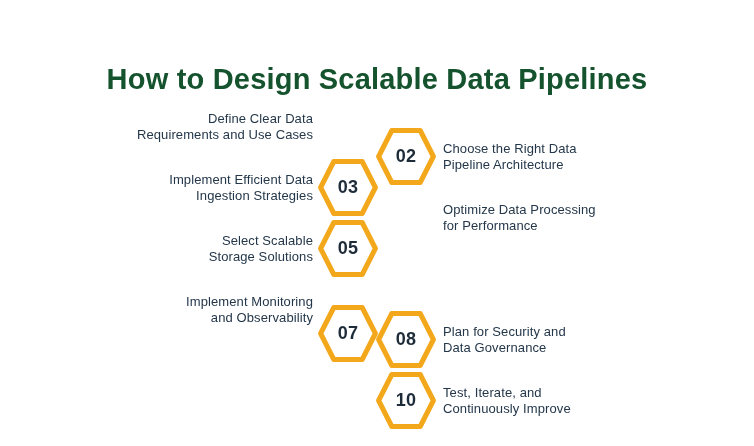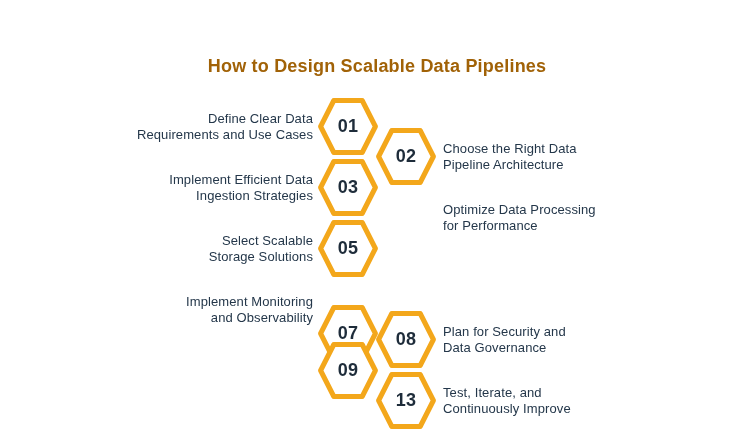--- a/index.html
+++ b/index.html
@@ -10,24 +10,24 @@
     background: #FFFFFF;
     overflow: hidden;
     font-family: "Liberation Sans", sans-serif;
   }
   .title {
     position: absolute;
     top: 44px;
     left: 0;
     width: 754px;
     text-align: center;
-    font-size: 18px;
+    font-size: 29px;
     font-weight: 700;
     letter-spacing: 0.2px;
-    color: #a16207;
+    color: #14532d;
   }
   .hex {
     position: absolute;
     width: 60px;
     height: 57px;
     display: flex;
     align-items: center;
     justify-content: center;
   }
   .hex svg { position: absolute; inset: 0; }
@@ -62,26 +62,20 @@
 </style>
 </head>
 <body>
 
 <div class="canvas">
 
   <h1 class="title">How to Design Scalable Data Pipelines</h1>
 
   <div class="label left l1">Define Clear Data
 Requirements and Use Cases</div>
-  <div class="hex h1">
-    <svg width="60" height="57" viewBox="0 0 60 57">
-      <polygon points="15.8,2.5 44.2,2.5 57.4,28.5 44.2,54.5 15.8,54.5 2.6,28.5" fill="#FFFFFF" stroke="#F3A71B" stroke-width="5" stroke-linejoin="round"></polygon>
-    </svg>
-    <span class="hex-num">01</span>
-  </div>
 
   <div class="label right l2">Choose the Right Data
 Pipeline Architecture</div>
   <div class="hex h2">
     <svg width="60" height="57" viewBox="0 0 60 57">
       <polygon points="15.8,2.5 44.2,2.5 57.4,28.5 44.2,54.5 15.8,54.5 2.6,28.5" fill="#FFFFFF" stroke="#F3A71B" stroke-width="5" stroke-linejoin="round"></polygon>
     </svg>
     <span class="hex-num">02</span>
   </div>
 
@@ -118,29 +112,23 @@
 
   <div class="label right l8">Plan for Security and
 Data Governance</div>
   <div class="hex h8">
     <svg width="60" height="57" viewBox="0 0 60 57">
       <polygon points="15.8,2.5 44.2,2.5 57.4,28.5 44.2,54.5 15.8,54.5 2.6,28.5" fill="#FFFFFF" stroke="#F3A71B" stroke-width="5" stroke-linejoin="round"></polygon>
     </svg>
     <span class="hex-num">08</span>
   </div>
 
-  <div class="hex h9">
-    <svg width="60" height="57" viewBox="0 0 60 57">
-      <polygon points="15.8,2.5 44.2,2.5 57.4,28.5 44.2,54.5 15.8,54.5 2.6,28.5" fill="#FFFFFF" stroke="#F3A71B" stroke-width="5" stroke-linejoin="round"></polygon>
-    </svg>
-    <span class="hex-num">09</span>
-  </div>
 
   <div class="label right l10">Test, Iterate, and
 Continuously Improve</div>
   <div class="hex h10">
     <svg width="60" height="57" viewBox="0 0 60 57">
       <polygon points="15.8,2.5 44.2,2.5 57.4,28.5 44.2,54.5 15.8,54.5 2.6,28.5" fill="#FFFFFF" stroke="#F3A71B" stroke-width="5" stroke-linejoin="round"></polygon>
     </svg>
-    <span class="hex-num">13</span>
+    <span class="hex-num">10</span>
   </div>
 
 </div>
 
 </body></html>

